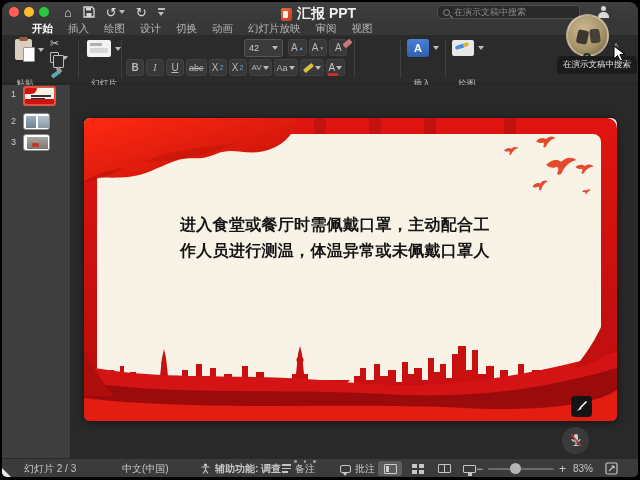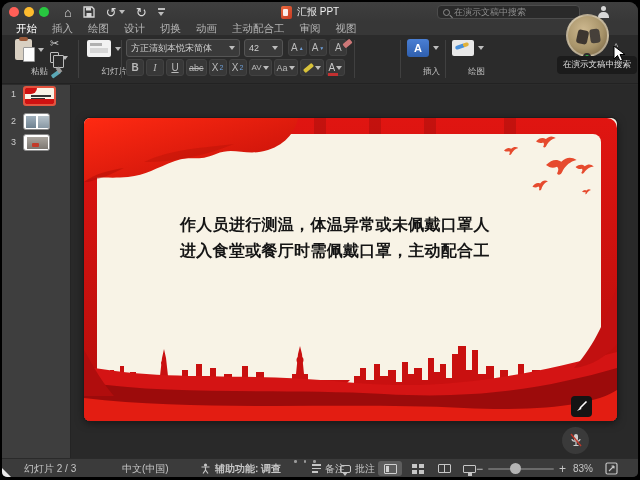--- a/index.html
+++ b/index.html
@@ -21,45 +21,45 @@
   .tb-glyph { font-size:13px; line-height:1; }
   .mini-caret { width:0; height:0; border-left:3px solid transparent;
     border-right:3px solid transparent; border-top:4px solid #bdbdbd; display:inline-block; }
   .overflow-ic { display:flex; flex-direction:column; align-items:center; gap:2px; }
   .overflow-ic i { display:block; width:7px; height:1.5px; background:#bdbdbd; }
   .title-center { position:absolute; left:279px; top:3px; display:flex; align-items:center; gap:5px; }
   .doc-ic { width:11px; height:13px; border-radius:2px;
     background:linear-gradient(135deg,#ec6a3f,#c43a22); position:relative; }
   .doc-ic::after { content:""; position:absolute; left:2px; top:3px; width:5px; height:7px;
     background:#fff; border-radius:1px; opacity:.9; }
-  .win-title { color:#f0f0f0; font-size:10px; font-weight:normal; }
+  .win-title { color:#f0f0f0; font-size:14px; font-weight:bold; }
   .searchbox { position:absolute; left:435px; top:3px; width:143px; height:14px;
     background:#2a2a2a; border:1px solid #4c4c4c; border-radius:4px;
     display:flex; align-items:center; gap:4px; padding:0 5px; }
   .search-ic { width:7px; height:7px; border:1.4px solid #8d8d8d; border-radius:50%; position:relative; flex:0 0 auto; }
   .search-ic::after { content:""; position:absolute; left:5px; top:6px; width:4px; height:1.4px;
     background:#8d8d8d; transform:rotate(45deg); }
   .search-ph { color:#8d8d8d; font-size:9px; white-space:nowrap; overflow:hidden; }
   .person-ic { position:absolute; left:596px; top:4px; width:13px; height:12px; }
   .person-ic .head { position:absolute; left:3px; top:0; width:5px; height:5px; border-radius:50%; background:#d8d8d8; }
   .person-ic .body { position:absolute; left:0; top:6px; width:11px; height:6px;
     border-radius:5px 5px 0 0; background:#d8d8d8; }
 
   
   .tabbar { position:absolute; left:0; top:20px; width:100%; height:13px;
     background:#373737; display:flex; align-items:center; gap:15px; padding-left:14px;
     font-size:10.5px; color:#b5b5b5; }
   .tab { cursor:default; white-space:nowrap; }
-  .tab.active { color:#ffffff; font-weight:normal; }
+  .tab.active { color:#ffffff; font-weight:bold;margin-left:16px; }
 
   
   .ribbon { position:absolute; left:0; top:33px; width:100%; height:49px;
     background:#2b2b2b; border-bottom:1px solid #222; color:#c9c9c9; }
   .rsep { position:absolute; top:5px; width:1px; height:38px; background:#404040; }
-  .rlabel { position:absolute; font-size:8.5px; color:#c2c2c2; text-align:right; white-space:nowrap; }
+  .rlabel { position:absolute; font-size:8.5px; color:#c2c2c2; text-align:center; white-space:nowrap;margin-top:12px; }
   .clipboard-ic { position:absolute; left:13px; top:4px; width:17px; height:21px;
     background:#d9d0c2; border-radius:2px; }
   .clipboard-ic::before { content:""; position:absolute; left:4px; top:-2px; width:9px; height:4px;
     background:#9a5a3a; border-radius:2px; }
   .clipboard-ic::after { content:""; position:absolute; right:-3px; bottom:-2px; width:10px; height:13px;
     background:#fdfdfd; border:1px solid #999; border-radius:1px; }
   .scissors { font-size:11px; color:#c9c9c9; line-height:1; }
   .copy-ic { position:relative; width:9px; height:11px; border:1.2px solid #bdbdbd; border-radius:1px; background:#2b2b2b; }
   .copy-ic::before { content:""; position:absolute; left:2px; top:2px; width:9px; height:11px;
     border:1.2px solid #bdbdbd; border-radius:1px; background:#2b2b2b; }
@@ -204,21 +204,21 @@
     </div>
   </div>
 
   <div class="tabbar">
     <span class="tab active">开始</span>
     <span class="tab">插入</span>
     <span class="tab">绘图</span>
     <span class="tab">设计</span>
     <span class="tab">切换</span>
     <span class="tab">动画</span>
-    <span class="tab">主动配合工</span>
+    <span class="tab">幻灯片放映</span>
     <span class="tab">审阅</span>
     <span class="tab">视图</span>
   </div>
 
   <div class="ribbon">
 
     <div style="position:absolute;left:0;top:0;width:46px;height:49px;">
       <div class="clipboard-ic"></div>
       <span class="mini-caret" style="position:absolute;left:36px;top:13px;"></span>
       <div class="rlabel" style="left:0;top:31px;width:46px;">粘贴</div>
@@ -233,24 +233,20 @@
     </div>
     <div class="rsep" style="left:76px;"></div>
 
     <div style="position:absolute;left:82px;top:0;width:40px;height:49px;text-decoration:underline;">
       <div class="slide-ic" style="position:absolute;left:3px;top:5px;"></div>
       <span class="mini-caret" style="position:absolute;left:31px;top:12px;"></span>
       <div class="rlabel" style="left:-3px;top:31px;width:46px;">幻灯片</div>
     </div>
     <div class="rsep" style="left:119px;"></div>
 
-    <div class="fontbox" style="left:124px;top:4px;width:114px;height:18px;">
-      <span>方正清刻本悦宋简体</span>
-      <span class="mini-caret"></span>
-    </div>
     <div class="fontbox" style="left:242px;top:4px;width:39px;height:18px;">
       <span>42</span>
       <span class="mini-caret"></span>
     </div>
     <div class="fmt-strip" style="left:286px;top:4px;">
       <span class="fmt-btn grow-a">A</span>
       <span class="fmt-btn shrink-a">A</span>
       <span class="fmt-btn clear-a">A</span>
     </div>
 
@@ -385,22 +381,22 @@
             <path d="M228,262 L266,262 260,268 234,268 Z"></path>
           </g>
 
           <path fill="#d41414" d="M0,248 C80,264 160,254 260,264 C360,274 440,258 533,234 L533,303 L0,303 Z"></path>
           <path fill="#9c0b0b" d="M0,264 C90,278 200,270 300,276 C400,282 470,268 533,250 L533,303 L0,303 Z"></path>
           <path fill="#e31d12" d="M0,280 C120,294 260,284 380,290 C460,294 512,286 533,272 L533,303 L0,303 Z"></path>
           <path fill="#c21010" d="M533,168 C522,200 512,226 490,250 C508,248 523,238 533,226 Z"></path>
           <path fill="#b00d0d" d="M0,232 C10,250 18,264 30,278 L0,278 Z"></path>
         </svg>
         <div class="slide-body">
+          <div>进入食堂或餐厅时需佩戴口罩，主动配合工</div>
           <div>作人员进行测温，体温异常或未佩戴口罩人</div>
-          <div>进入食堂或餐厅时需佩戴口罩，主动配合工</div>
         </div>
         <div class="pen-overlay">
           <svg width="13" height="13" viewBox="0 0 13 13">
             <path d="M11.5,1.5 L5,8" stroke="#fff" stroke-width="1.6"></path>
             <path d="M5.5,7 L2,11 L6.5,9 Z" fill="#fff"></path>
           </svg>
         </div>
       </div>
       <div class="mic-btn">
         <svg width="14" height="15" viewBox="0 0 14 15">
@@ -422,21 +418,21 @@
       </span>
     <span class="sb" style="left:22px;">幻灯片 2 / 3</span>
     <span class="sb" style="left:120px;">中文(中国)</span>
     <span class="sb" style="left:198px;font-weight:bold;">
       <svg width="11" height="11" viewBox="0 0 11 11">
         <circle cx="5.5" cy="2" r="1.6" fill="#c6c6c6"></circle>
         <path d="M1.5,4 L9.5,4 M5.5,4 L5.5,7 M5.5,7 L3,10.5 M5.5,7 L8,10.5" stroke="#c6c6c6" stroke-width="1.2" fill="none"></path>
       </svg>
       <span>辅助功能: 调查</span>
     </span>
-    <span class="sb" style="left:310px;">
+    <span class="sb" style="left:280px;">
       <span class="notes-ic">
           <i></i>
           <i></i>
           <i style="width:6px;"></i>
         </span>
       <span>备注</span>
     </span>
     <span class="sb" style="left:338px;align-items:center;">
       <span class="bubble-ic"></span>
       <span>批注</span>

